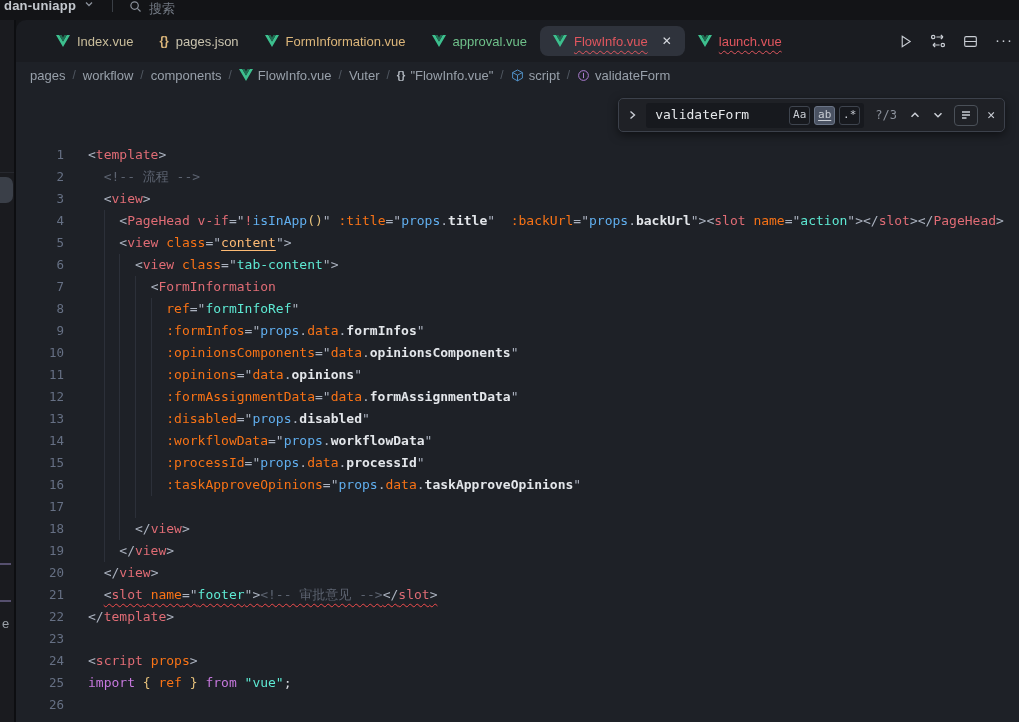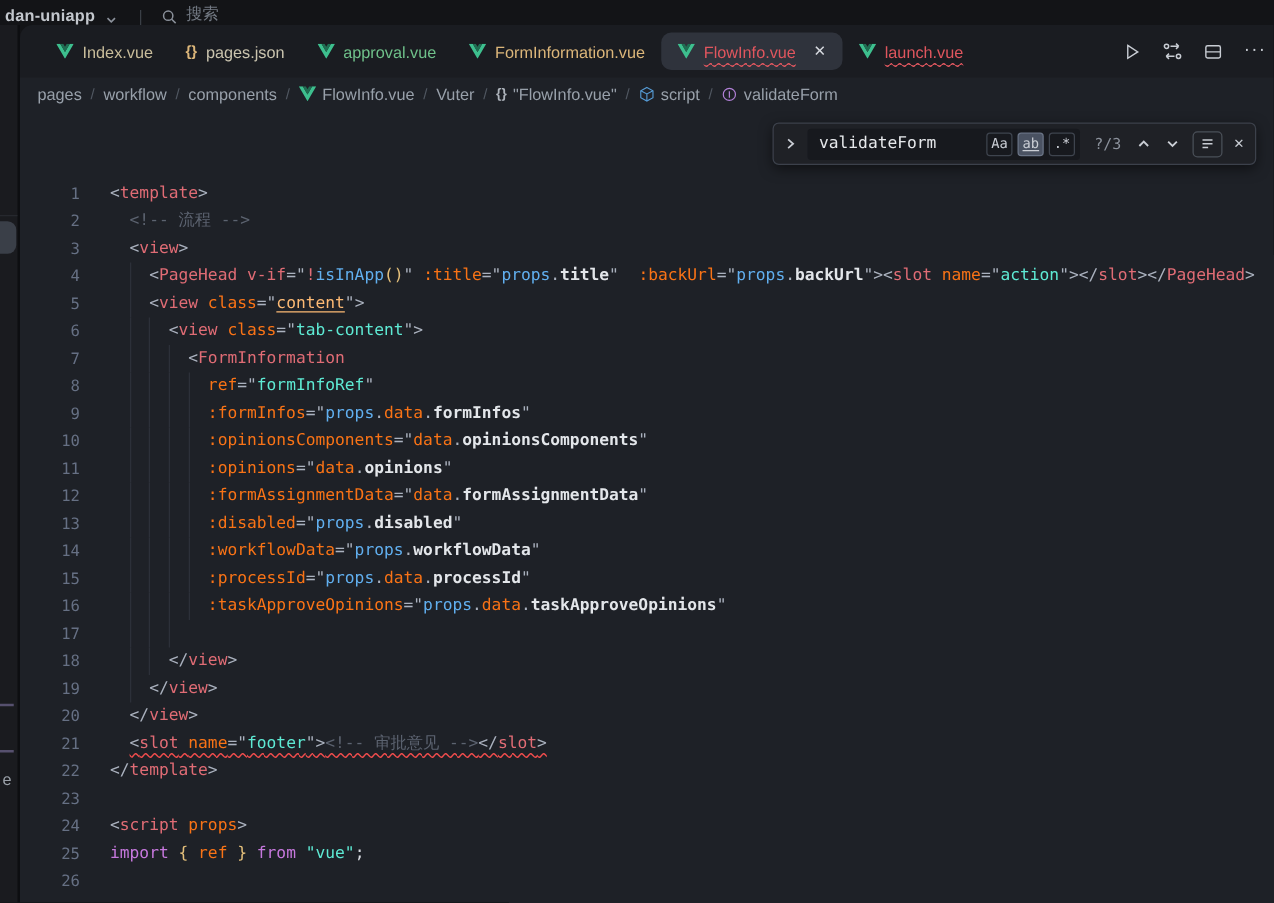--- a/index.html
+++ b/index.html
@@ -1,42 +1,42 @@
 <!DOCTYPE html>
 <html><head>
 <meta charset="utf-8">
 <style>
   * { box-sizing: border-box; margin: 0; padding: 0; }
   html,body { width:1019px; height:722px; overflow:hidden; background:#131417;
     font-family:"Liberation Sans","DejaVu Sans",sans-serif; }
   #app { width:1019px; height:722px; display:flex; flex-direction:column; position:relative; }
 
   
-  .titlebar { height:20px; background:#131417; display:flex; align-items:flex-end;
+  .titlebar { height:20px; background:#131417; display:flex; align-items:flex-start;
     padding-left:4px; color:#c3c7cd; font-size:13px; flex:none; overflow:hidden; }
   .titlebar .proj { font-weight:700; letter-spacing:.2px; margin-top:-2px; }
   .titlebar .caret { margin:0 0 0 8px; color:#8b919b; display:flex; }
   .titlebar .tb-div { width:1px; height:12px; background:#3a3f46; margin:0 16px 0 18px; }
   .titlebar .search-ic { display:flex; color:#8b919b; margin-right:7px; }
   .titlebar .search-label { color:#737a84; }
 
   
   .main { flex:1; display:flex; min-height:0; }
 
   .side-strip { width:16px; background:#1a1b1f; border-right:2px solid #0d0e11; position:relative; flex:none; }
   .strip-sep { position:absolute; left:0; top:152px; width:100%; height:1px; background:#26282e; }
   .strip-pill { position:absolute; left:0; top:157px; width:13px; height:26px; background:#3a3f48; border-radius:0 7px 7px 0; }
   .strip-line { position:absolute; left:0; width:11px; height:2px; background:#56506e; }
   .strip-e { position:absolute; left:2px; top:596px; color:#9aa0a8; font-size:13px; }
 
   .editor-group { flex:1; display:flex; flex-direction:column; background:#1a1c21;
     border-top-left-radius:10px; min-width:0; overflow:hidden; }
 
   
-  .tabbar { height:42px; flex:none; display:flex; align-items:center; padding-left:16px; overflow:hidden; }
+  .tabbar { height:42px; flex:none; display:flex; align-items:center; padding-left:27px; overflow:hidden; }
   .tab { display:flex; align-items:center; gap:7px; height:42px; padding:0 13px;
     font-size:13px; cursor:pointer; flex:none; }
   .tab.active { height:30px; background:#2f333c; border-radius:8px; }
   .tab .vico { display:flex; }
   .tab .lbl.err { text-decoration:underline wavy #e0565e 1px; text-underline-offset:4px; }
   .tab .close { margin-left:7px; color:#d7dae0; font-size:12px; font-weight:700; line-height:1; }
   .tab-actions { margin-left:auto; display:flex; align-items:center; gap:17px; padding:0 6px 0 10px; color:#c9cdd4; }
   .tab-actions .act { display:flex; align-items:center; }
   .tab-actions .more-txt { font-size:15px; letter-spacing:1px; color:#c9cdd4; margin-top:-4px; }
 
@@ -134,30 +134,30 @@
             </span>
             <span class="lbl" style="color: rgb(201, 195, 174);">pages.json</span>
           </div>
           <div class="tab">
             <span class="vico">
               <svg width="14" height="12" viewBox="0 0 14 12">
                 <path d="M0 0 L7 12 L14 0 L10.8 0 L7 6.6 L3.2 0 Z" fill="#3dbf8e"></path>
                 <path d="M3.2 0 L7 6.6 L10.8 0 L8.4 0 L7 2.4 L5.6 0 Z" fill="#1f6e52"></path>
               </svg>
             </span>
+            <span class="lbl" style="color: rgb(220, 182, 122);">FormInformation.vue</span>
+          </div>
+          <div class="tab">
+            <span class="vico">
+              <svg width="14" height="12" viewBox="0 0 14 12">
+                <path d="M0 0 L7 12 L14 0 L10.8 0 L7 6.6 L3.2 0 Z" fill="#3dbf8e"></path>
+                <path d="M3.2 0 L7 6.6 L10.8 0 L8.4 0 L7 2.4 L5.6 0 Z" fill="#1f6e52"></path>
+              </svg>
+            </span>
             <span class="lbl" style="color: rgb(111, 192, 138);">approval.vue</span>
-          </div>
-          <div class="tab">
-            <span class="vico">
-              <svg width="14" height="12" viewBox="0 0 14 12">
-                <path d="M0 0 L7 12 L14 0 L10.8 0 L7 6.6 L3.2 0 Z" fill="#3dbf8e"></path>
-                <path d="M3.2 0 L7 6.6 L10.8 0 L8.4 0 L7 2.4 L5.6 0 Z" fill="#1f6e52"></path>
-              </svg>
-            </span>
-            <span class="lbl" style="color: rgb(220, 182, 122);">FormInformation.vue</span>
           </div>
           <div class="tab active">
             <span class="vico">
               <svg width="14" height="12" viewBox="0 0 14 12">
                 <path d="M0 0 L7 12 L14 0 L10.8 0 L7 6.6 L3.2 0 Z" fill="#3dbf8e"></path>
                 <path d="M3.2 0 L7 6.6 L10.8 0 L8.4 0 L7 2.4 L5.6 0 Z" fill="#1f6e52"></path>
               </svg>
             </span>
             <span class="lbl err" style="color: rgb(224, 86, 94);">FlowInfo.vue</span>
             <span class="close">✕</span>

